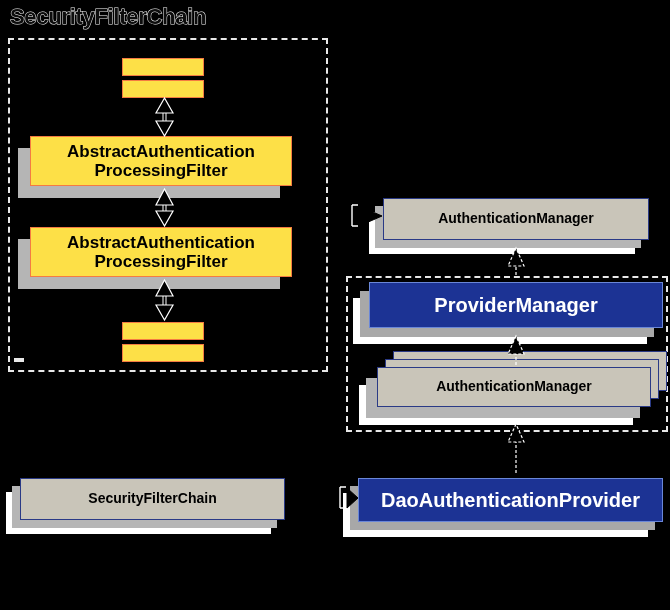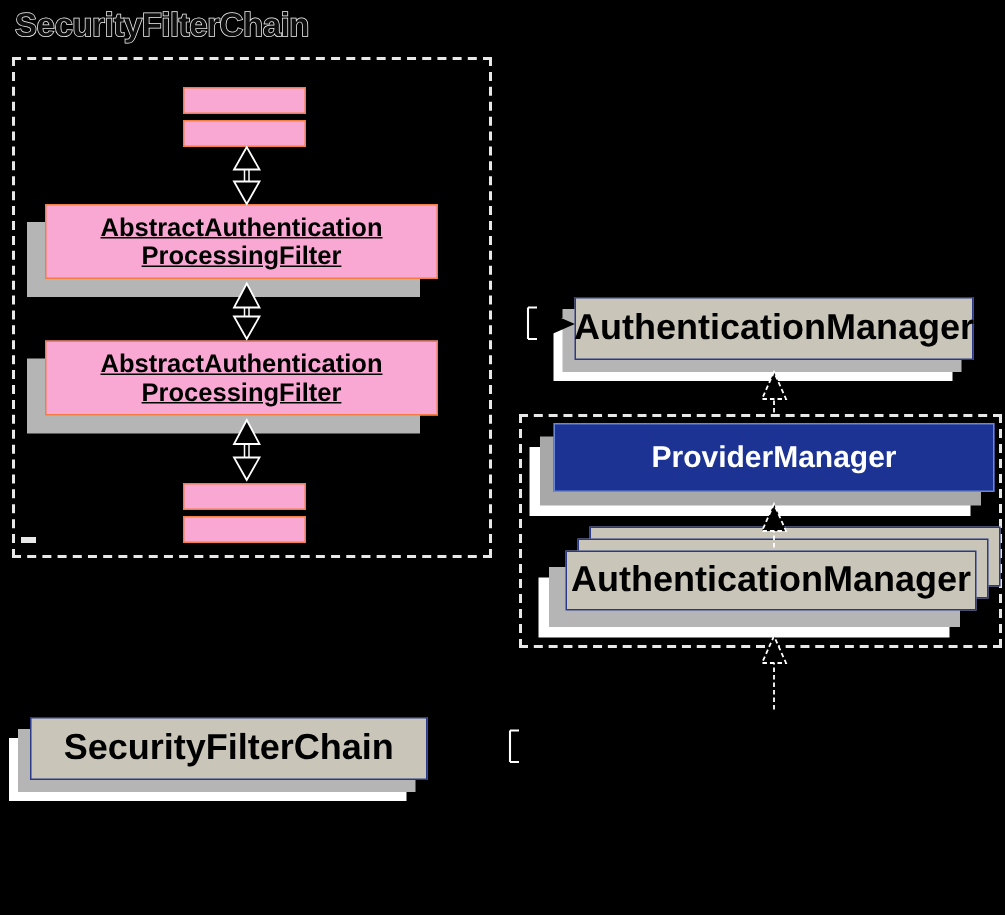--- a/index.html
+++ b/index.html
@@ -43,24 +43,24 @@
     font-weight:bold;
     line-height:1.12;
     z-index:4;
   }
   
   .node .plate{
     position:absolute;box-sizing:border-box;
   }
 
   
-  .orange .face{background:#f9a8d4;border:1px solid #f47b42;color:#000;font-size:17px;text-decoration:underline;}
+  .orange .face{background:#fde047;border:1px solid #f47b42;color:#000;font-size:17px;}
   .orange .plate.g{background:#b5b5b5;}
   
-  .gray .face{background:#c9c5b9;border:1.5px solid #2a3a86;color:#000;font-size:24px;}
+  .gray .face{background:#c9c5b9;border:1.5px solid #2a3a86;color:#000;font-size:14px;}
   .gray .plate.g{background:#b5b5b5;}
   .gray .plate.w{background:#ffffff;}
   
   .navy .face{background:#1c3394;border:1.5px solid #6a87d8;color:#fff;font-size:20px;}
   .navy .plate.g{background:#a8a8a8;}
   .navy .plate.w{background:#ffffff;}
 
   
   #arrows{position:absolute;left:0;top:0;width:670px;height:610px;z-index:9;
           pointer-events:none;overflow:visible;}
@@ -123,20 +123,25 @@
     <div class="plate" style="left:8px;top:-8px;width:274px;height:40px;background:#c9c5b9;border:1.5px solid #2a3a86;z-index:3;"></div>
     <div class="face">AuthenticationManager</div>
   </div>
 
   <div class="node gray" style="left:20px;top:478px;width:265px;height:42px;">
     <div class="plate w" style="left:-14px;top:14px;width:265px;height:42px;"></div>
     <div class="plate g" style="left:-8px;top:8px;width:265px;height:42px;"></div>
     <div class="face">SecurityFilterChain</div>
   </div>
 
+  <div class="node navy" style="left:358px;top:478px;width:305px;height:44px;">
+    <div class="plate w" style="left:-15px;top:15px;width:305px;height:44px;"></div>
+    <div class="plate g" style="left:-8px;top:8px;width:305px;height:44px;"></div>
+    <div class="face">DaoAuthenticationProvider</div>
+  </div>
 
   <svg id="arrows" viewBox="0 0 670 610">
 
     <g>
       <line x1="163" y1="104" x2="163" y2="130" stroke="#fff" stroke-width="1"></line>
       <line x1="166" y1="104" x2="166" y2="130" stroke="#fff" stroke-width="1"></line>
       <polygon points="164.5,98 156,113 173,113" fill="#000" stroke="#fff" stroke-width="1.2"></polygon>
       <polygon points="164.5,136 156,121 173,121" fill="#000" stroke="#fff" stroke-width="1.2"></polygon>
     </g>
 

